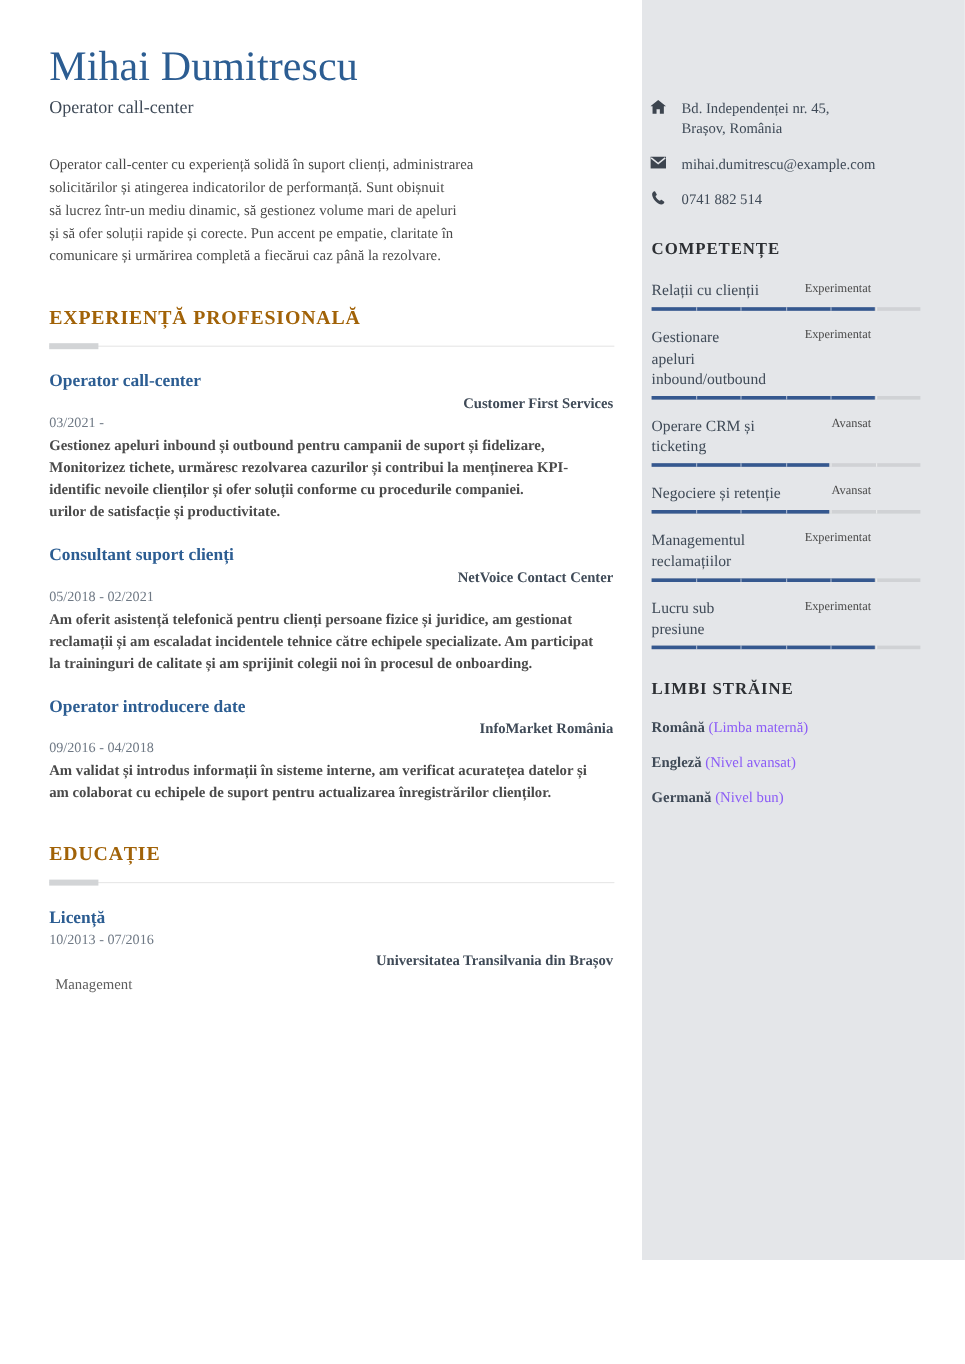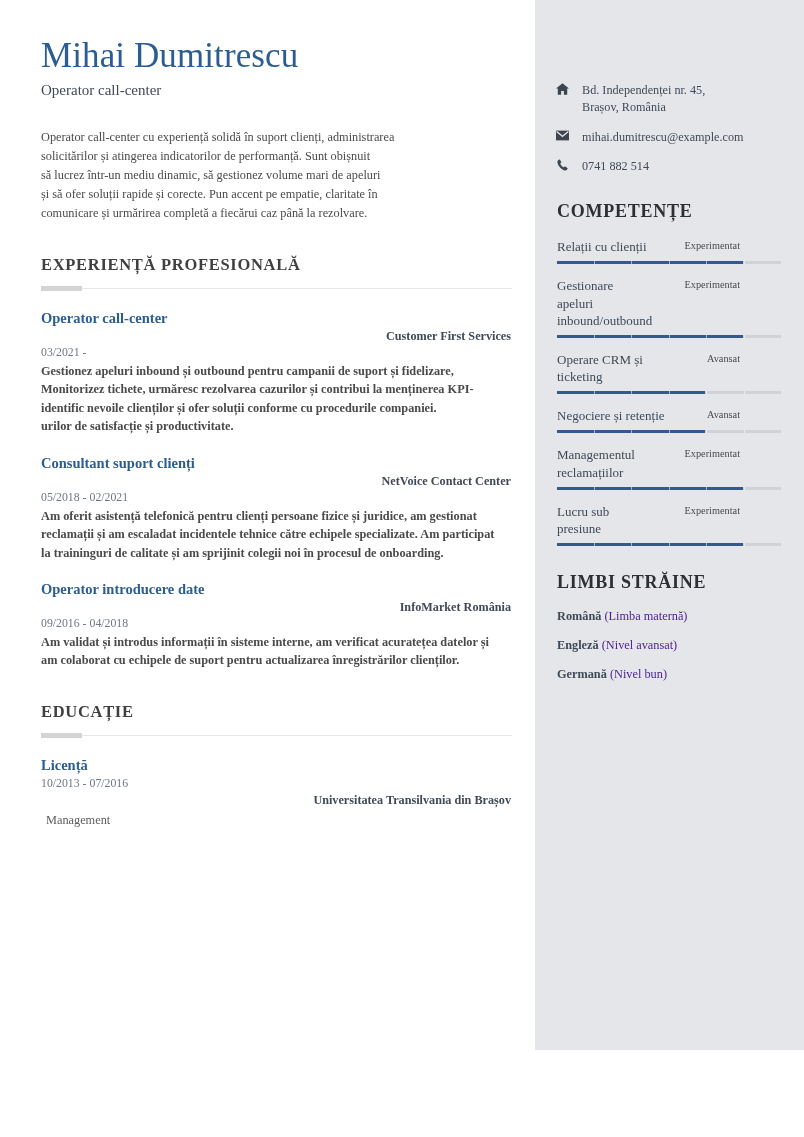--- a/index.html
+++ b/index.html
@@ -57,21 +57,21 @@
     line-height: 1.55;
     color: #4a4a4a;
     max-width: 400px;
     margin: 0;
   }
   #summary .ln { display: block; white-space: nowrap; }
 
   .section-heading {
     font-size: 16.5px;
     font-weight: 700;
-    color: #404040;
+    color: #a16207;
     letter-spacing: 0.7px;
     margin: 32px 0 0 0;
   }
   .section-rule {
     position: relative;
     height: 5px;
     margin: 11px 0 0 0;
     width: 471px;
   }
   .section-rule .thin {
@@ -120,21 +120,21 @@
   .entry-field {
     font-size: 12.3px;
     color: #5d5d5d;
     margin: 5px;
   }
 
   
   #sidebar-inner {
     position: absolute;
     top: 0;
-    left: 535px;
+    left: 521px;
     width: 227px;
     box-sizing: border-box;
     padding: 82px 22px 0 19px;
   }
 
   .contact-row {
     display: flex;
     align-items: flex-start;
     margin-bottom: 13px;
   }
@@ -147,21 +147,21 @@
     display: flex;
     justify-content: center;
   }
   .contact-text {
     font-size: 12.2px;
     line-height: 1.38;
     color: #3f4a57;
   }
 
   .side-heading {
-    font-size: 18px;
+    font-size: 14px;
     font-weight: 700;
     color: #2c2f33;
     letter-spacing: 0.75px;
     margin: 26px 0 16px 3px;
   }
 
   .skill {
     margin-bottom: 13px;
     padding-left: 3px;
   }
@@ -209,21 +209,21 @@
     border-right: 1px solid rgba(255,255,255,0.55);
   }
   .skill-bar .ticks i:last-child { border-right: none; }
 
   .lang {
     font-size: 12.3px;
     color: #3f4a57;
     margin: 0 0 14px 3px;
   }
   .lang b { font-weight: 700; }
-  .lang span { color: #4c1d95; font-weight: 400; text-align: right; }
+  .lang span { color: #8b5cf6; font-weight: 400; text-align: right; }
 </style>
 </head>
 <body>
 
 <div id="sidebar-panel"></div>
 
 <div id="main-column">
 
   <h1 id="name-title">Mihai Dumitrescu</h1>
   <div id="job-title">Operator call-center</div>

